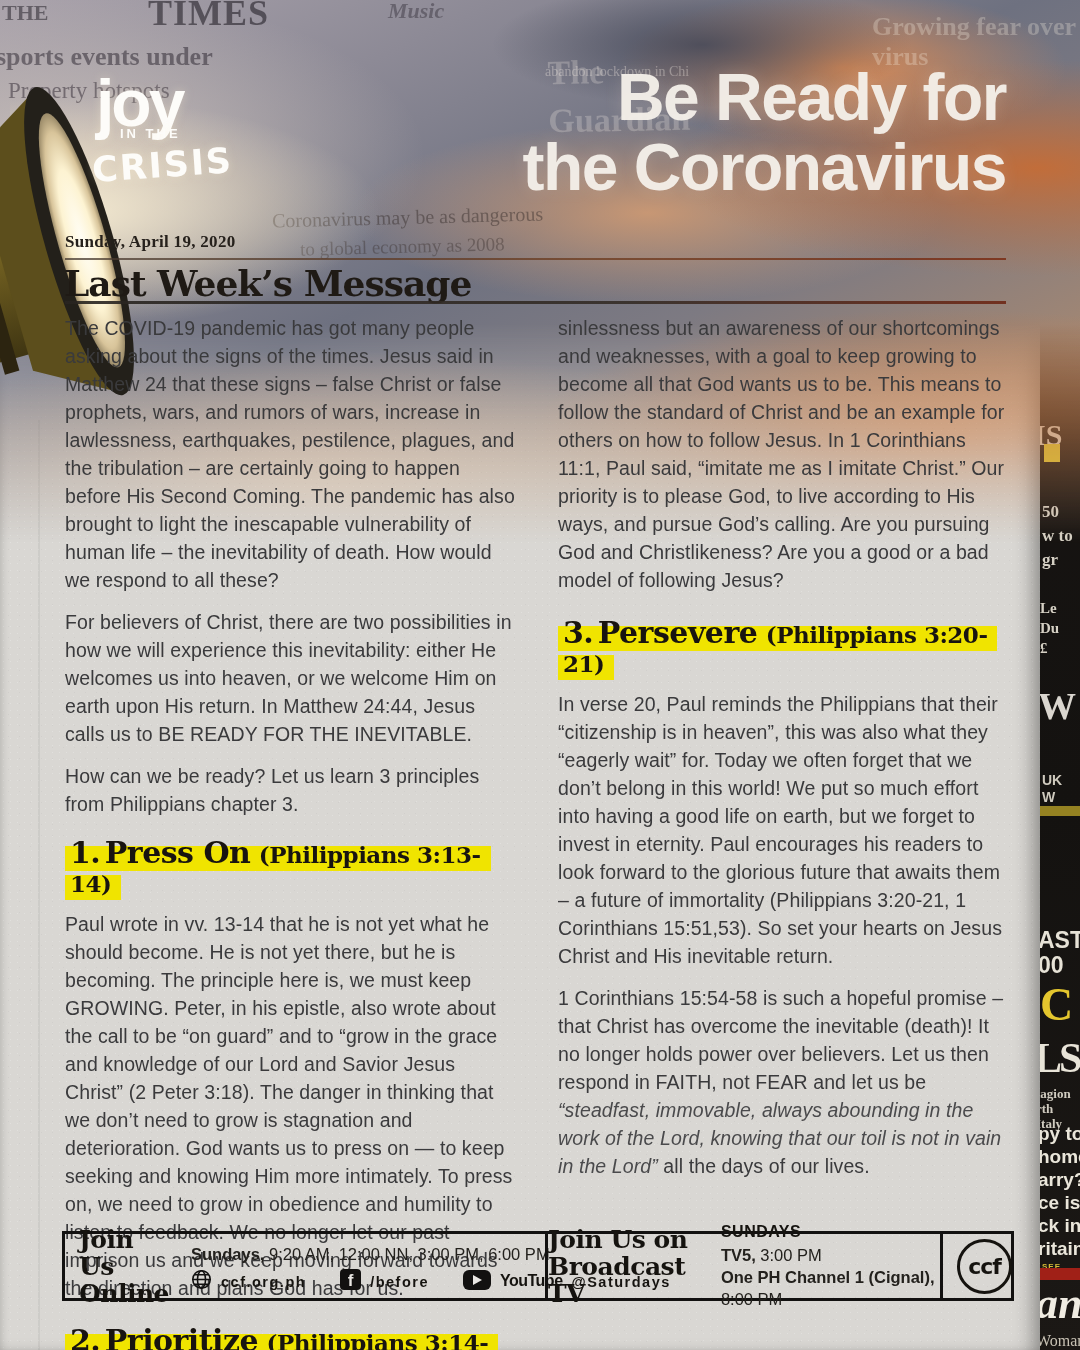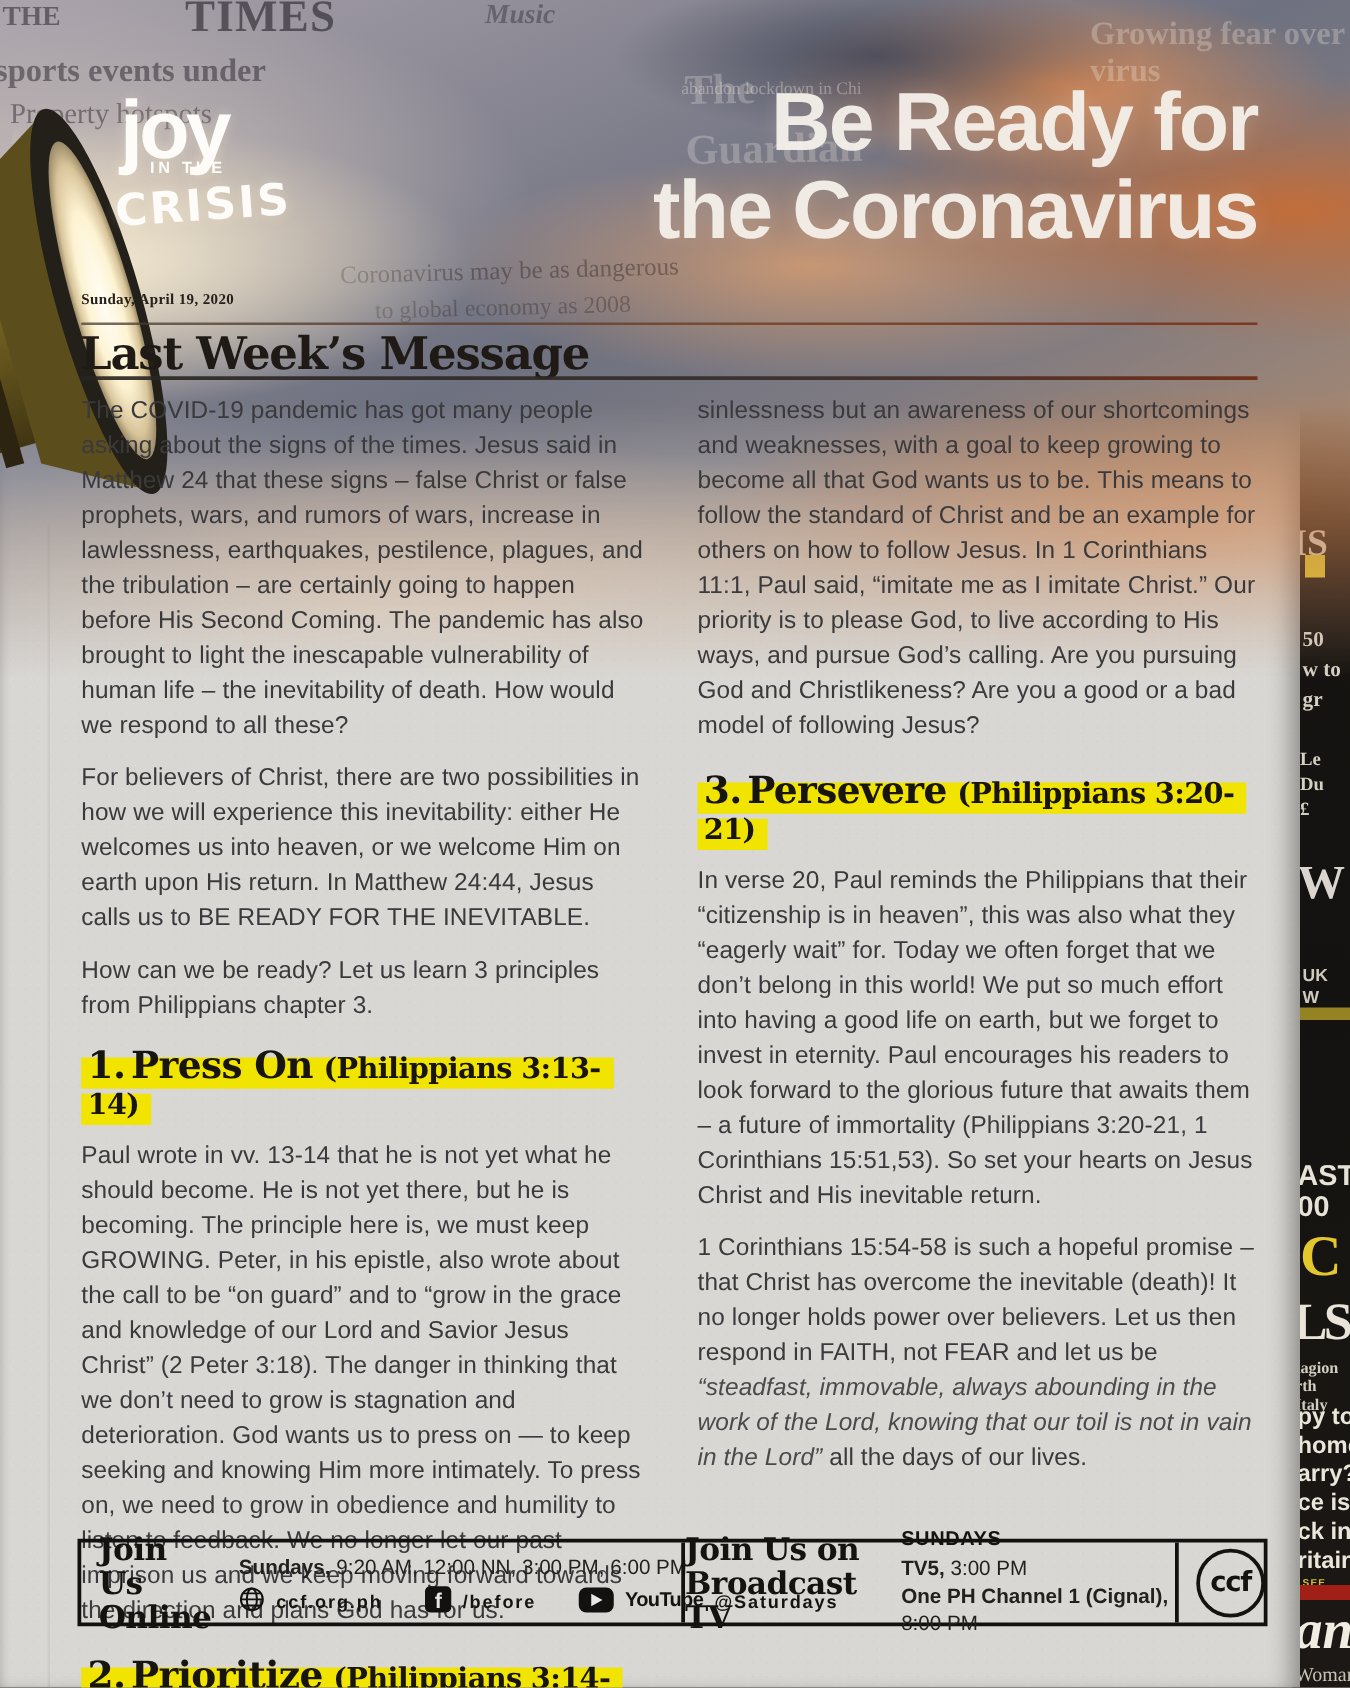--- a/index.html
+++ b/index.html
@@ -83,21 +83,21 @@
   .logo-inthe{font-size:13px;font-weight:700;letter-spacing:3px;margin:-4px 0 4px 24px;}
   .logo-crisis{font-size:35px;font-weight:700;letter-spacing:2px;transform:rotate(-4deg);margin-left:-4px;font-family:"DejaVu Sans",sans-serif;}
   .main-title{
     position:absolute;top:62px;right:74px;z-index:6;text-align:right;
     font-weight:700;font-size:66px;line-height:70px;letter-spacing:-1.5px;
     color:rgba(244,240,234,.95);text-shadow:0 0 16px rgba(255,230,200,.18);
   }
   .main-title span{display:block;}
 
   .date{position:absolute;left:65px;top:232px;z-index:7;font-family:"Liberation Serif",serif;
-    font-weight:700;font-size:12px;letter-spacing:.3px;color:#26211c;}
+    font-weight:700;font-size:17px;letter-spacing:.3px;color:#26211c;}
   .rule1{position:absolute;left:65px;top:258px;width:941px;height:2px;z-index:7;
     background:linear-gradient(90deg,rgba(70,58,48,.75),rgba(110,62,34,.8) 55%,rgba(122,44,20,.85));}
   .section-title{position:absolute;left:64px;top:262px;z-index:7;font-family:"DejaVu Serif",serif;
     font-weight:700;font-size:36px;letter-spacing:-1px;color:#1f1a15;}
   .rule2{position:absolute;left:65px;top:301px;width:941px;height:3px;z-index:7;
     background:linear-gradient(90deg,rgba(40,36,32,.9),rgba(52,44,38,.9) 60%,rgba(110,40,22,.9));}
 
   
   .col{position:absolute;top:314px;width:450px;z-index:7;}
   .col-left{left:65px;}

